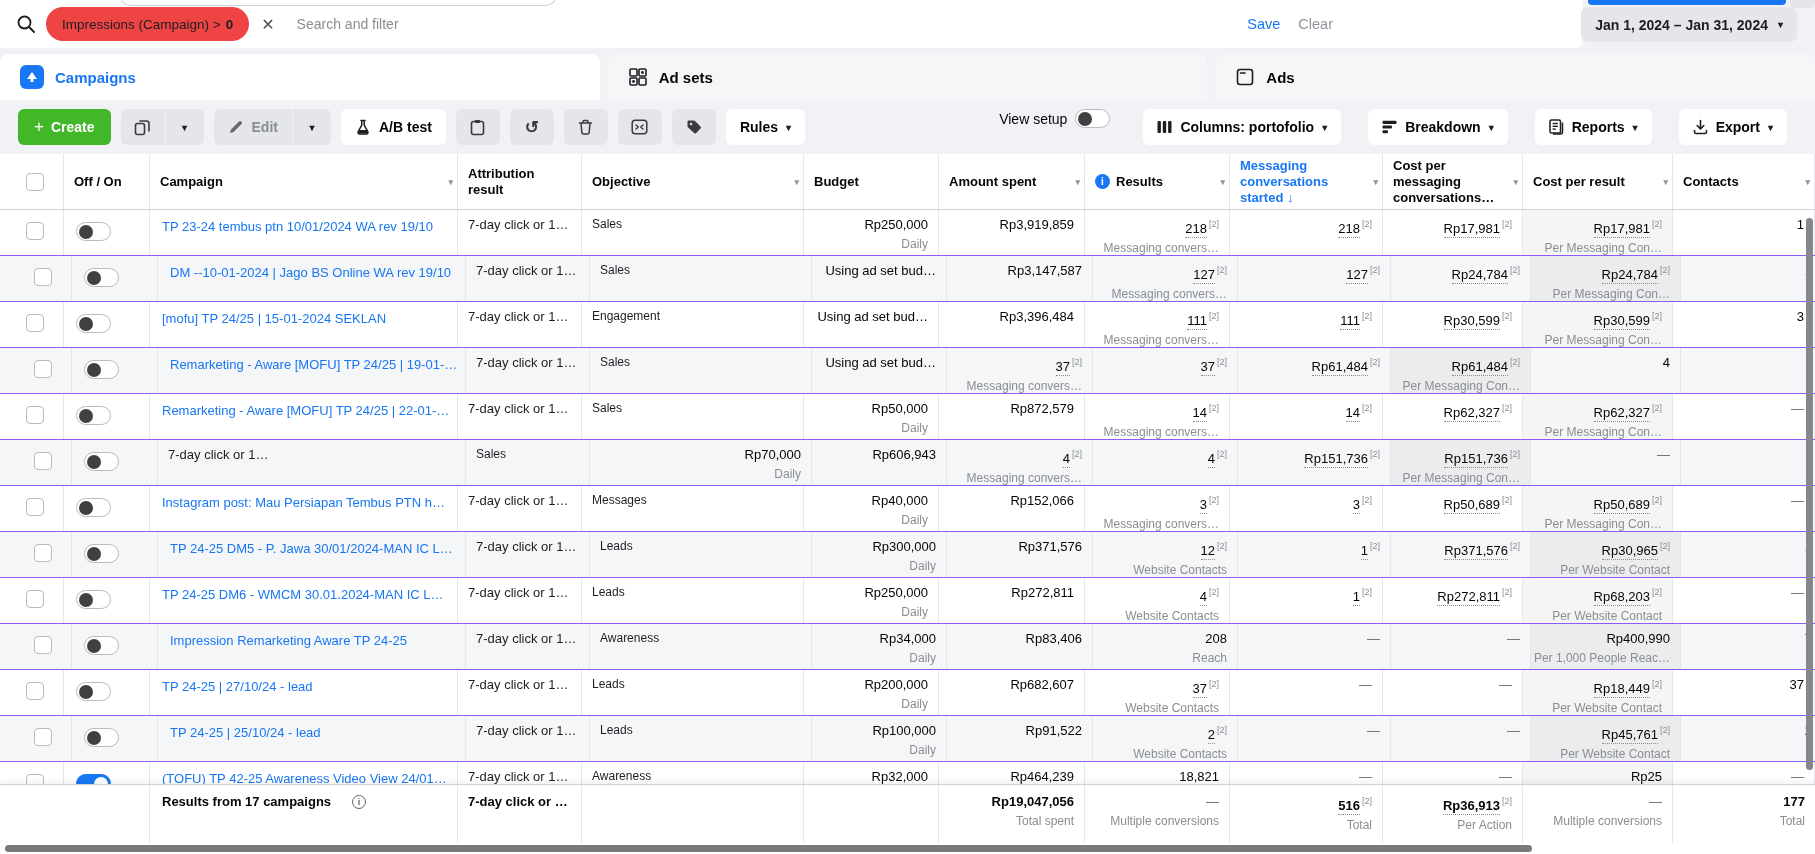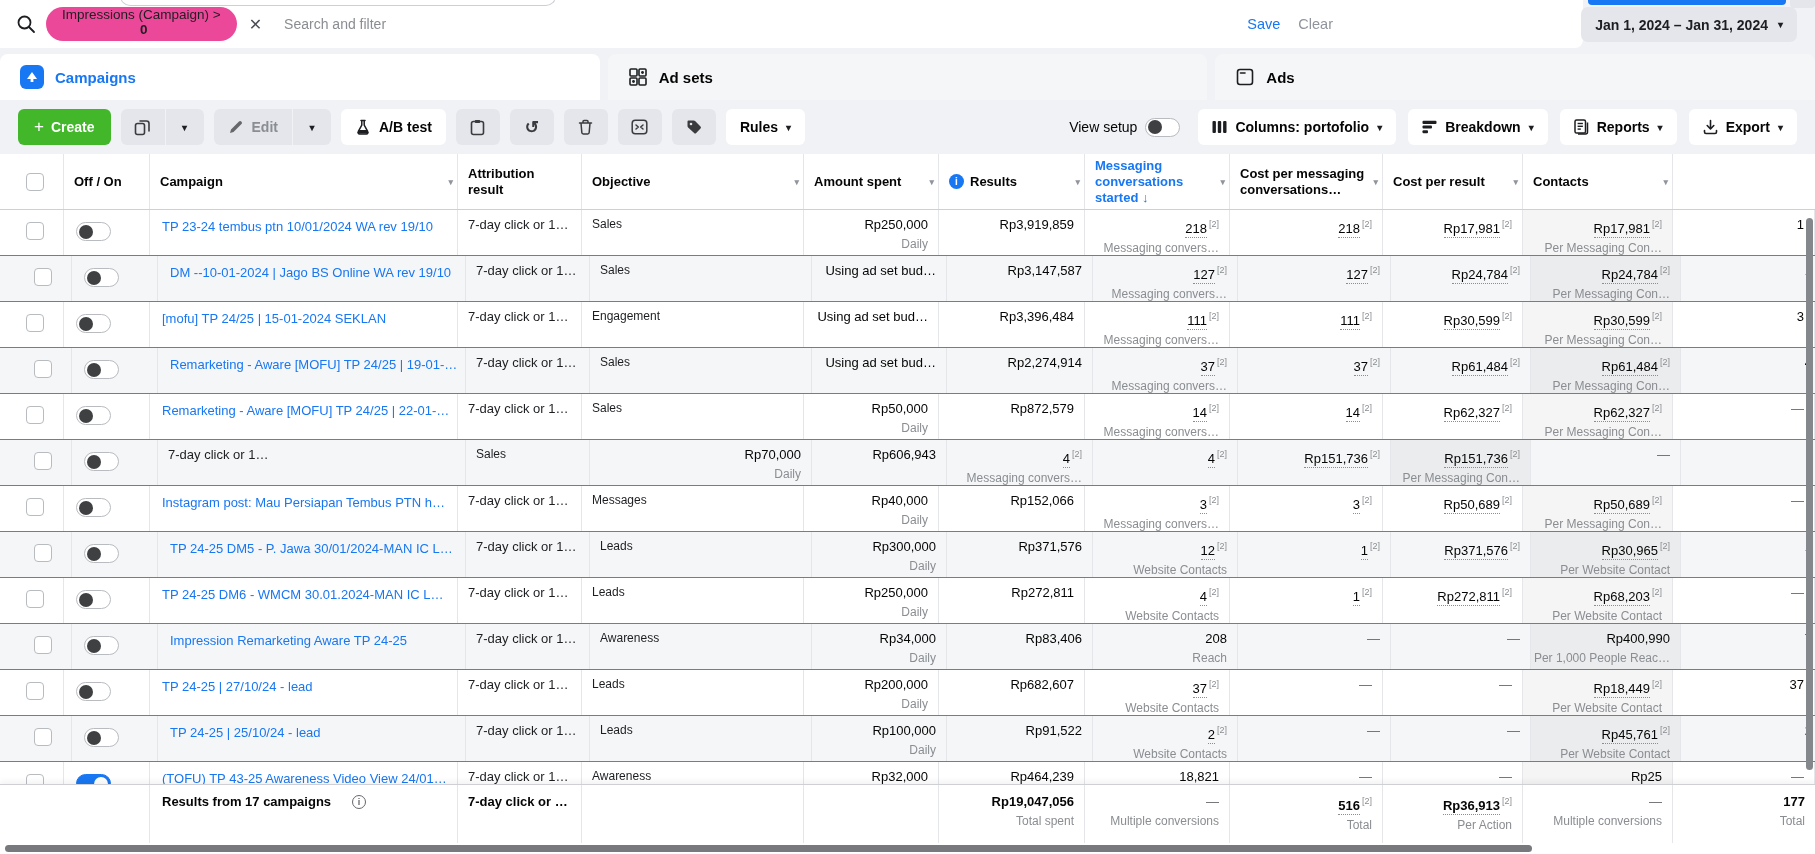--- a/index.html
+++ b/index.html
@@ -6,21 +6,21 @@
   html,body { background:#f0f2f5; font-family:"Liberation Sans", sans-serif; }
   .screen { position:relative; width:1815px; height:854px; background:#f0f2f5; overflow:hidden; color:#050505; }
 
   
   .topbar { position:absolute; top:0; left:0; width:1815px; height:48px; }
   .searchbar { position:absolute; top:0; left:0; width:1583px; height:48px; background:#fff; border-radius:0 0 8px 0; display:flex; align-items:center; }
   .frag-white { position:absolute; top:-4px; left:120px; width:436px; height:10px; background:#fff; border:1px solid #ccd0d5; border-radius:0 0 10px 10px; }
   .frag-blue { position:absolute; top:0; left:1588px; width:198px; height:5px; background:#1877f2; border-radius:0 0 4px 4px; }
   .frag-gray { position:absolute; top:0; left:1790px; width:25px; height:8px; background:#e4e6eb; border-radius:0 0 4px 4px; }
   .search-ic { margin-left:16px; width:20px; height:20px; flex:0 0 auto; }
-  .chip { margin-left:10px; background:#ec4899; border-radius:17px; height:34px; display:flex; align-items:center; padding:0 16px; font-size:13.5px; color:#1c1e21; white-space:nowrap;flex-direction:column; }
+  .chip { margin-left:10px; background:#ef4444; border-radius:17px; height:34px; display:flex; align-items:center; padding:0 16px; font-size:13.5px; color:#1c1e21; white-space:nowrap; }
   .chip b { margin-left:5px; }
   .chip-close { margin-left:12px; font-size:16px; color:#4b4f56; cursor:pointer; }
   .search-ph { margin-left:22px; font-size:14px; color:#8a8d91; }
   .topbar-right { position:absolute; right:250px; top:0; height:48px; display:flex; align-items:center; gap:18px; }
   .save-lnk { color:#1877f2; font-size:14.5px; }
   .clear-lnk { color:#90949c; font-size:14.5px; }
   .date-btn { position:absolute; right:18px; top:7px; height:35px; background:#e4e6eb; border-radius:7px; display:flex; align-items:center; padding:0 14px; font-size:14px; font-weight:700; color:#1c1e21; gap:10px; }
   .caret-glyph { font-size:10px; color:#1c1e21; }
 
   
@@ -37,21 +37,21 @@
   .btn { height:36px; border-radius:6px; display:flex; align-items:center; justify-content:center; font-size:14px; font-weight:600; cursor:pointer; }
   .btn.green { background:#42b72a; color:#fff; padding:0 16px; gap:7px; }
   .btn.green .plus { font-size:17px; font-weight:400; }
   .split { display:flex; gap:1px; }
   .btn.gray { background:#e4e6eb; color:#3a3b3c; }
   .seg-l { width:44px; border-radius:6px 0 0 6px; }
   .seg-r { width:38px; border-radius:0 6px 6px 0; }
   .seg-l.wide { width:auto; padding:0 14px; gap:8px; }
   .btn.white { background:#fff; color:#050505; padding:0 14px; gap:8px; }
   .dim { color:#8a8d91; }
-  .tb-right { position:absolute; right:18px; display:flex; align-items:center; gap:12px; }
+  .tb-right { position:absolute; right:28px; display:flex; align-items:flex-start; gap:27px; }
   .viewsetup { display:flex; align-items:center; gap:8px; margin-right:6px; font-size:14px; color:#050505; }
   .icon-dark { color:#3a3b3c; }
 
   
   .toggle { width:35px; height:19px; border-radius:10px; background:#fff; border:1px solid #b8bbbf; position:relative; cursor:pointer; flex:0 0 auto; }
   .toggle .knob { position:absolute; top:1.5px; left:2px; width:14px; height:14px; border-radius:50%; background:#3e4042; }
   .toggle.on { background:#1877f2; border-color:#1877f2; }
   .toggle.on .knob { left:auto; right:2px; background:#fff; }
   .checkbox { width:18px; height:18px; border:1.5px solid #b8bbbf; border-radius:4px; background:#fff; cursor:pointer; }
 
@@ -288,20 +288,23 @@
           <span class="sortcaret">▾</span>
         </div>
       <div class="hcell">
           <span>Attribution result</span>
         </div>
       <div class="hcell">
           <span>Objective</span>
           <span class="sortcaret">▾</span>
         </div>
       <div class="hcell">
+          <span>Budget</span>
+        </div>
+      <div class="hcell">
           <span>Amount spent</span>
           <span class="sortcaret">▾</span>
         </div>
       <div class="hcell h-results">
           <span class="lab">
             <i class="info-filled">i</i>
             <span>Results</span>
           </span>
           <span class="sortcaret">▾</span>
         </div>
@@ -441,23 +444,20 @@
             <div class="toggle">
               <div class="knob"></div>
             </div>
           </div>
           <div class="cell c-name"><span class="camplink">Remarketing - Aware [MOFU] TP 24/25 | 19-01-…</span></div>
           <div class="cell c-attr">7-day click or 1…</div>
           <div class="cell c-obj">Sales</div>
           <div class="cell num c-budget">
             <div class="vline"><span class="val">Using ad set bud…</span></div>
           </div>
-          <div class="cell num c-spent">
-            <div class="vline"><span class="val">Rp2,274,914</span></div>
-          </div>
           <div class="cell num c-results">
             <div class="vline"><span class="val dotted">37</span><sup class="supref">[2]</sup></div>
             <div class="sub">Messaging convers…</div>
           </div>
           <div class="cell num c-mcs">
             <div class="vline"><span class="val dotted">37</span><sup class="supref">[2]</sup></div>
           </div>
           <div class="cell num c-cpmc">
             <div class="vline"><span class="val dotted">Rp61,484</span><sup class="supref">[2]</sup></div>
           </div>
@@ -766,21 +766,21 @@
         </div>
         <div class="trow grid">
           <div class="cell c-check">
             <div class="checkbox"></div>
           </div>
           <div class="cell c-toggle">
             <div class="toggle on">
               <div class="knob"></div>
             </div>
           </div>
-          <div class="cell c-name"><span class="camplink">(TOFU) TP 43-25 Awareness Video View 24/01…</span></div>
+          <div class="cell c-name"><span class="camplink">(TOFU) TP 42-25 Awareness Video View 24/01…</span></div>
           <div class="cell c-attr">7-day click or 1…</div>
           <div class="cell c-obj">Awareness</div>
           <div class="cell num c-budget">
             <div class="vline"><span class="val">Rp32,000</span></div>
           </div>
           <div class="cell num c-spent">
             <div class="vline"><span class="val">Rp464,239</span></div>
           </div>
           <div class="cell num c-results">
             <div class="vline"><span class="val">18,821</span></div>

